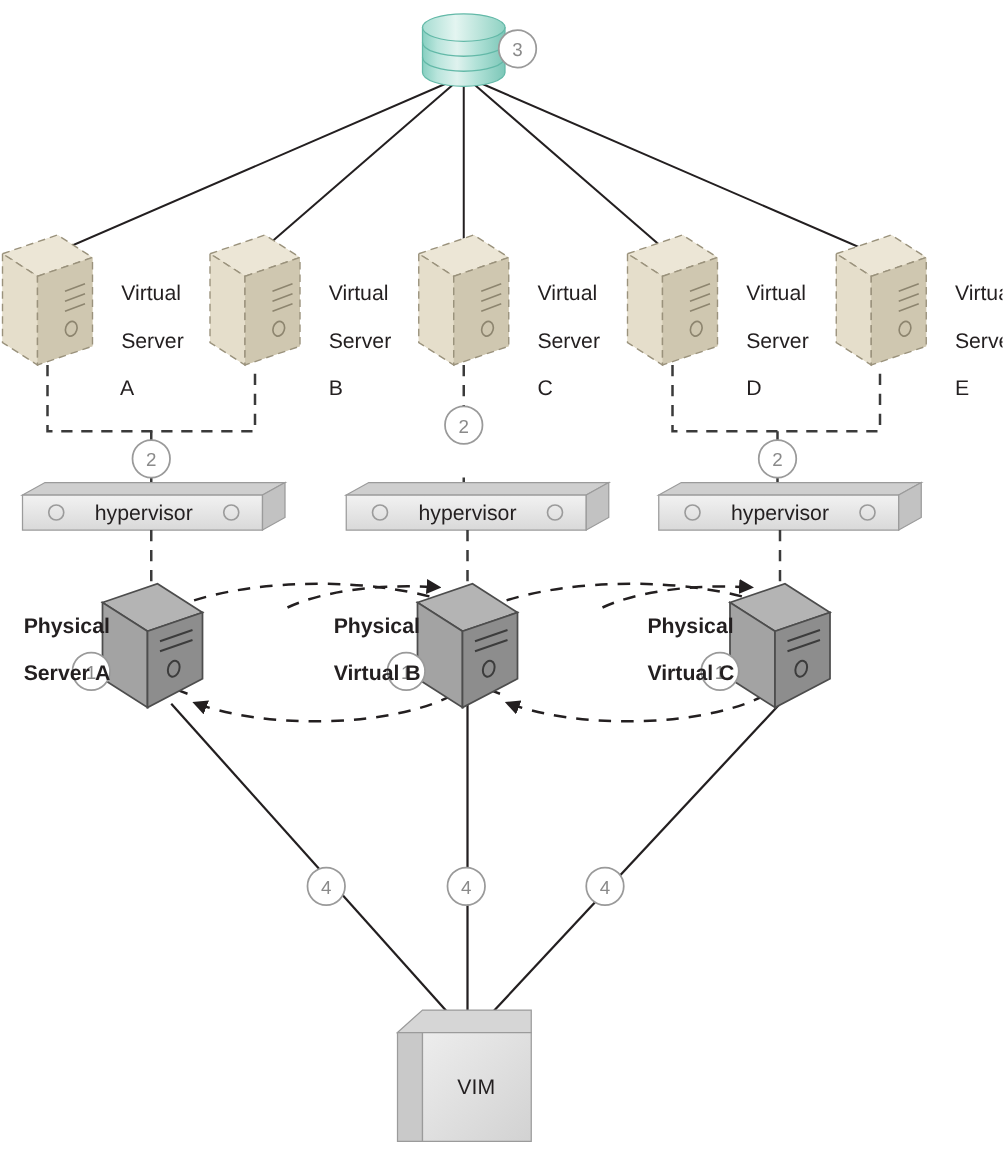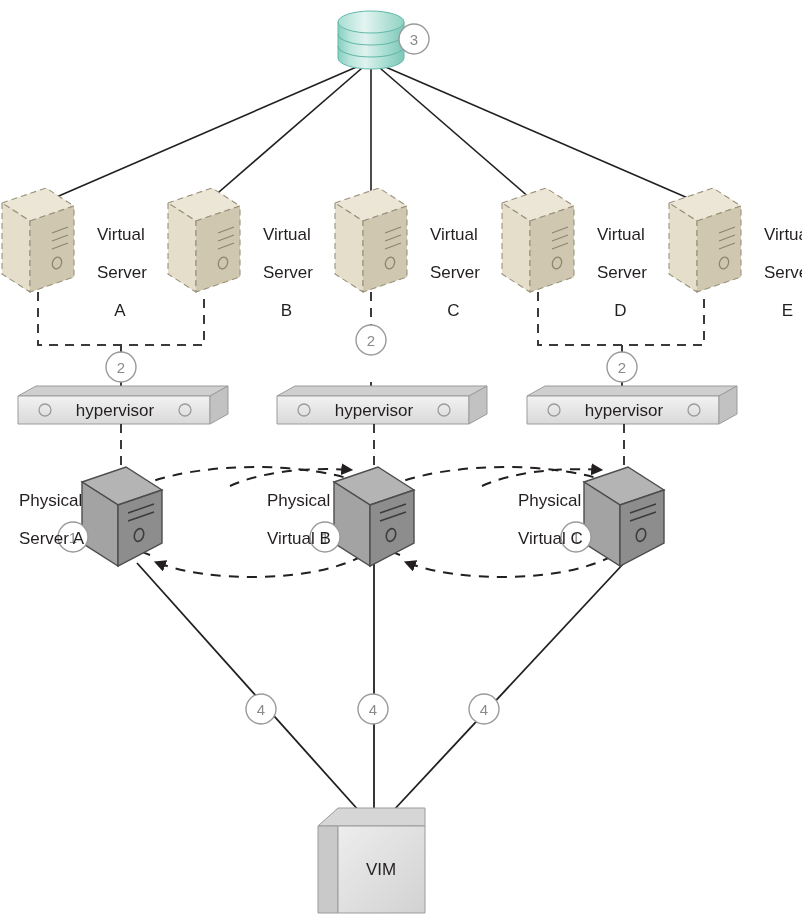--- a/index.html
+++ b/index.html
@@ -5,22 +5,22 @@
 <style>
   html,body{margin:0;padding:0;background:#ffffff;}
   body{
     font-family:"Liberation Sans", sans-serif;
     width:802px;height:919px;overflow:hidden;position:relative;
   }
   #stage{position:relative;width:802px;height:919px;background:#fff;}
   #svgroot{position:absolute;left:0;top:0;width:802px;height:919px;}
   .lbl{position:absolute;color:#231f20;font-size:17px;line-height:19px;
        font-family:"Liberation Sans", sans-serif;white-space:pre;}
-  .lbl.center{text-align:center;}
-  .lbl.right{text-align:left;}
+  .lbl.center{}
+  .lbl.right{text-align:center;font-weight:bold;}
   .hyp-text{font-size:17px;fill:#231f20;font-family:"Liberation Sans", sans-serif;}
   .badge-text{font-size:15px;fill:#8a8a8a;font-family:"Liberation Sans", sans-serif;}
   .vim-text{font-size:17px;fill:#231f20;font-family:"Liberation Sans", sans-serif;}
 </style>
 </head>
 <body>
 
 <div id="stage">
 
   <svg id="svgroot" viewBox="0 0 802 919" xmlns="http://www.w3.org/2000/svg">

